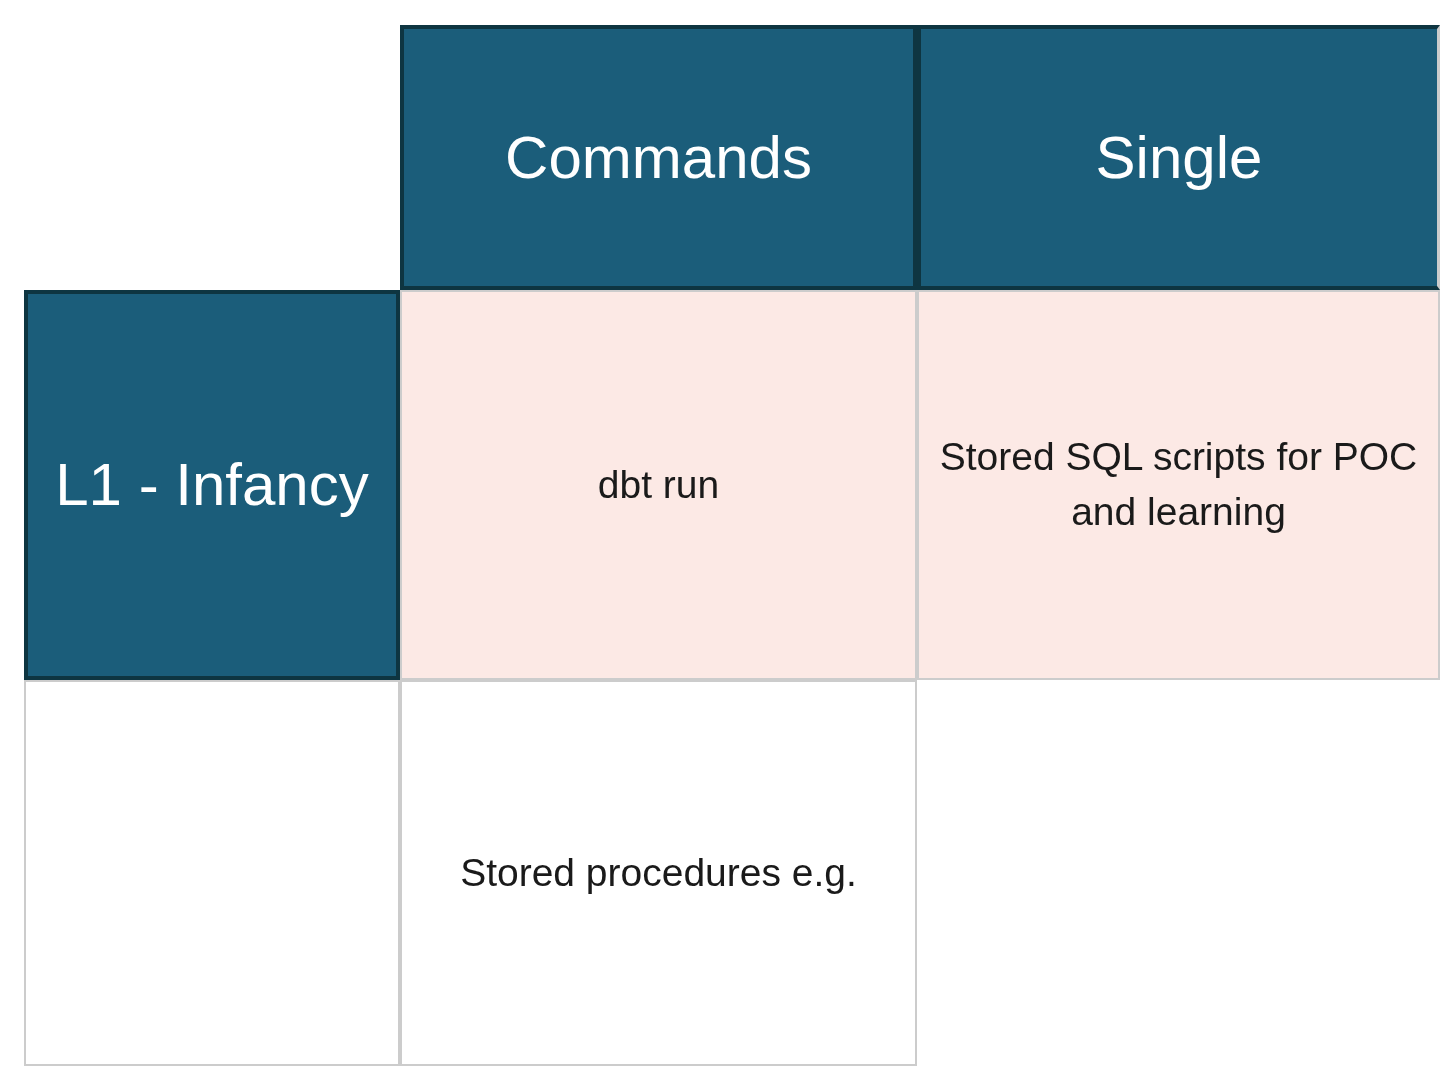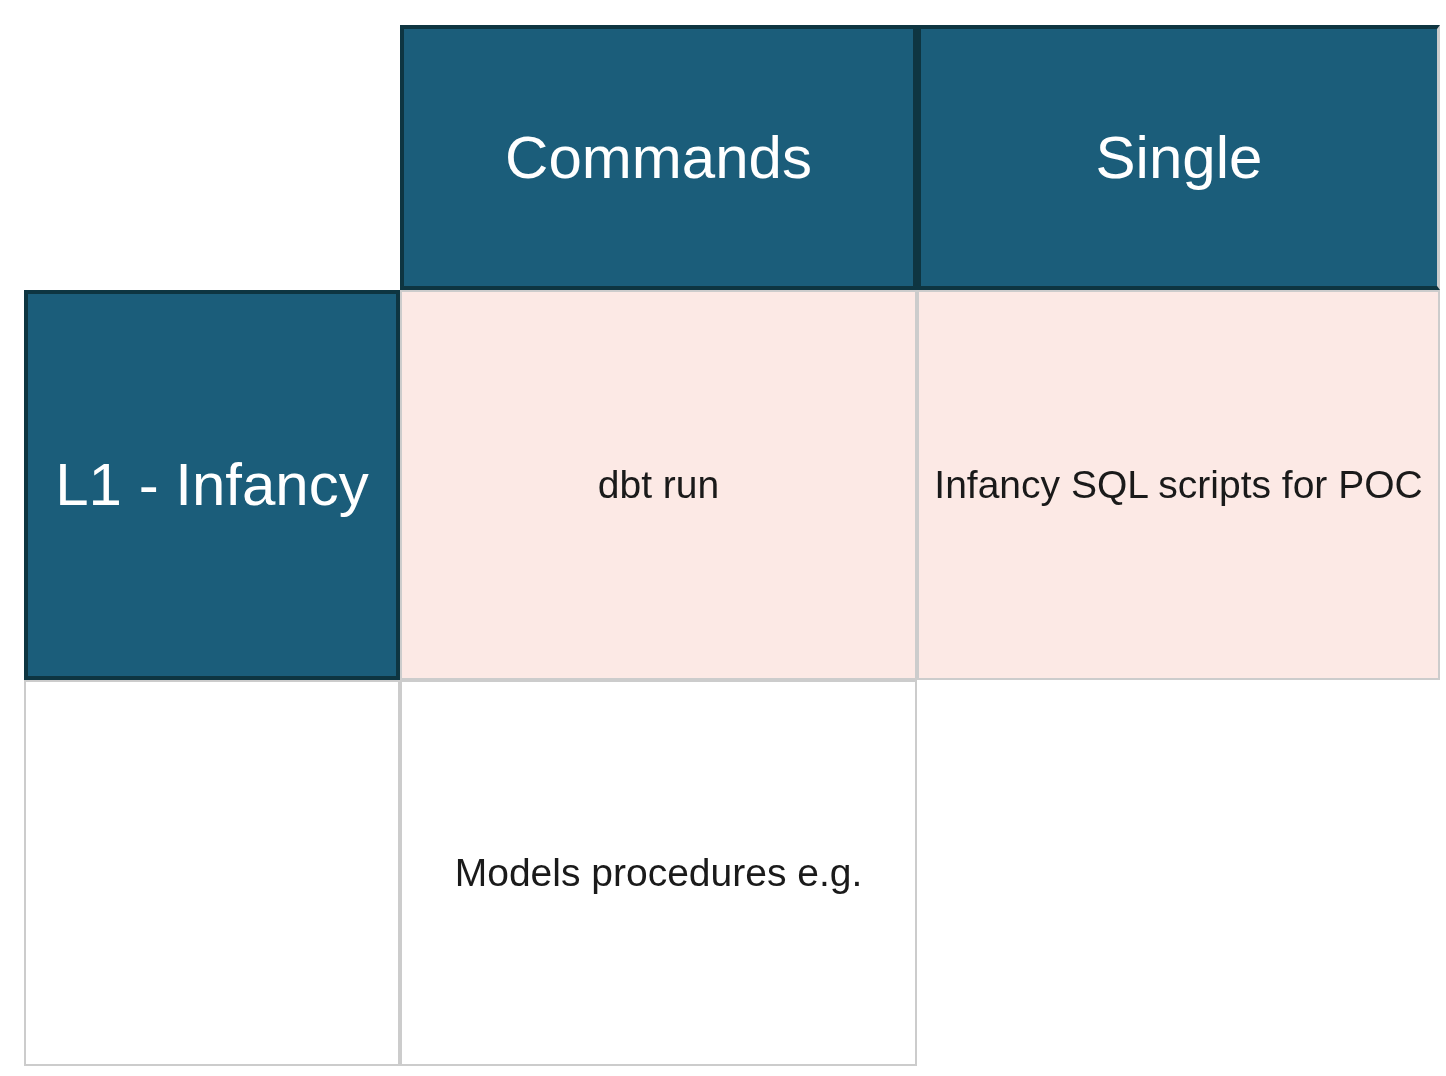--- a/index.html
+++ b/index.html
@@ -58,22 +58,23 @@
 
     <div class="cell corner"></div>
     <div class="cell head">Commands</div>
     <div class="cell head outer-right">Single</div>
 
     <div class="cell head">L1 - Infancy</div>
     <div class="cell body tint">
       <span class="line">dbt run</span>
     </div>
     <div class="cell body tint">
-      <span class="line">Infancy SQL scripts for POC</span>
+      <span class="line">Stored SQL scripts for POC</span>
+      <span class="line">and learning</span>
     </div>
 
     <div class="cell body"></div>
     <div class="cell body">
-      <span class="line">Models procedures e.g.</span>
+      <span class="line">Stored procedures e.g.</span>
     </div>
 
   </div>
 </div>
 
 </body></html>

